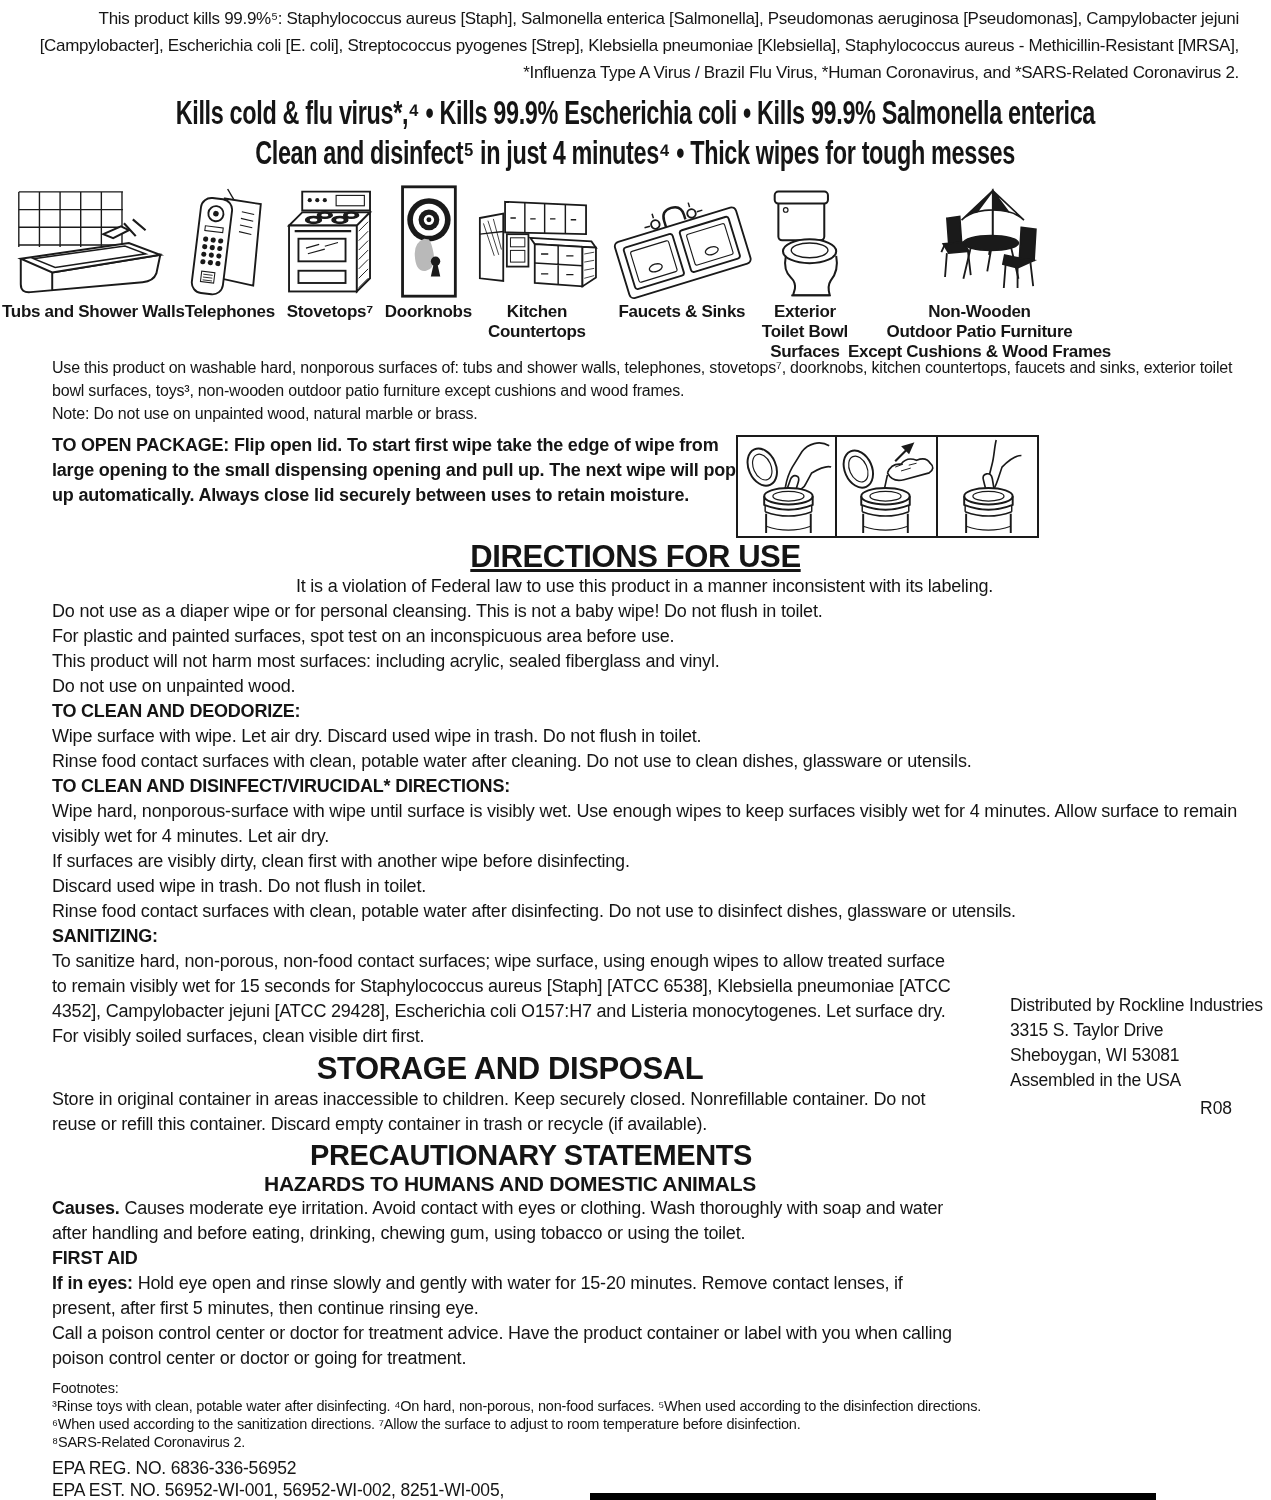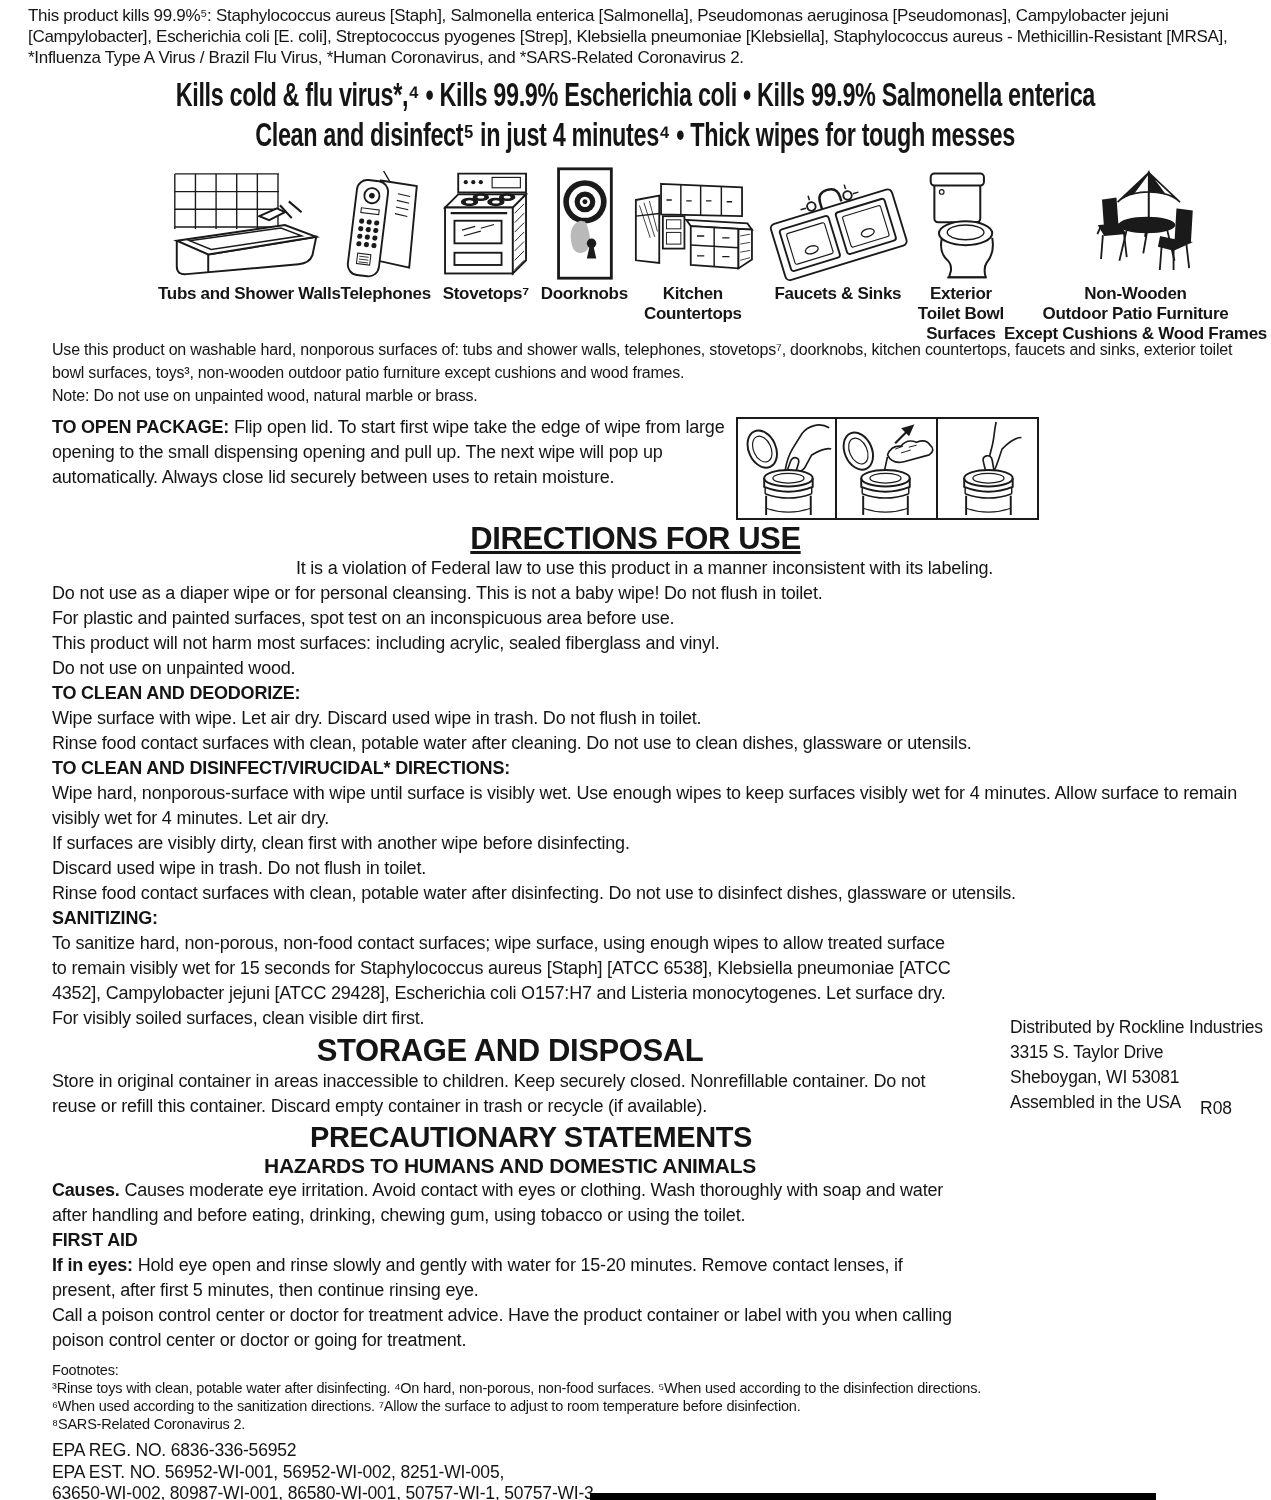--- a/index.html
+++ b/index.html
@@ -3,38 +3,38 @@
 <meta charset="utf-8">
 <style>
   * { margin:0; padding:0; box-sizing:border-box; }
   html,body { background:#ffffff; }
   .page {
     position:relative; width:1271px; height:1500px; margin:0 auto;
     background:#fff; color:#151515; overflow:hidden;
     font-family:"Liberation Sans","DejaVu Sans",sans-serif;
   }
   
-  .intro { padding:5px 32px 0 28px; font-size:17px; line-height:21px; letter-spacing:-0.3px; }
+  .intro { padding:5px 32px 0 28px; font-size:17px; line-height:27px; letter-spacing:-0.3px;text-align:right; }
   
   .headline { margin-top:7px; }
   .headline-line { display:flex; justify-content:center; }
   .headline-line > span {
     display:inline-block; white-space:nowrap; font-weight:700;
     font-size:33px; line-height:40px; letter-spacing:-0.5px;
     transform:scaleX(0.71); transform-origin:50% 50%;
   }
   
-  .icons-row { display:flex; justify-content:flex-end; align-items:flex-start; padding:10px 4px 0 20px; height:175px; }
+  .icons-row { display:flex; justify-content:flex-start; align-items:flex-start; padding:10px 4px 0 2px; height:175px; }
   .icon-cell { display:flex; flex-direction:column; align-items:center; text-align:center; }
   .icon-art { height:116px; display:flex; align-items:flex-end; justify-content:center; }
   .icon-label { font-weight:700; font-size:17px; line-height:20px; letter-spacing:-0.3px; margin-top:3px; white-space:pre-line; }
   
   .usage { margin:8px 32px 0 52px; font-size:16px; line-height:23px; letter-spacing:-0.2px; }
   
-  .open-row { display:flex; margin:8px 32px 0 52px; }
+  .open-row { display:flex; margin:8px 32px 0 52px;font-weight:bold; }
   .open-text { width:692px; font-size:18px; line-height:25px; letter-spacing:-0.2px; }
   .open-fig { display:flex; margin-left:-8px; padding-top:2px; }
   .panel { width:101px; height:103px; border:2px solid #1a1a1a; background:#fff; }
   .panel + .panel { border-left:none; }
   
   .dir-heading { text-align:center; font-weight:700; font-size:31px; line-height:35px; margin-top:1px; letter-spacing:-0.4px;text-decoration:underline; }
   .violation { text-align:center; font-size:18px; line-height:25px; letter-spacing:-0.2px;margin-left:18px; }
   .body-col { margin:0 32px 0 52px; font-size:18px; line-height:25px; letter-spacing:-0.2px; }
   .body-col p { margin:0; }
   .subhead { font-weight:700; }
@@ -42,21 +42,21 @@
   
   .left-col { width:1020px; font-size:18px; line-height:25px; letter-spacing:-0.2px; }
   .left-col .col-para { margin:0 50px 0 52px; }
   .storage-heading { text-align:center; font-weight:700; font-size:31px; line-height:37px; letter-spacing:-0.4px; margin-top:1px; }
   .prec-heading { text-align:center; font-weight:700; font-size:29px; line-height:33px; letter-spacing:-0.4px; margin-top:2px;margin-left:42px; }
   .prec-sub { text-align:center; font-weight:700; font-size:21px; line-height:24px; letter-spacing:-0.3px; }
   
   .footnotes { margin:8px 260px 0 52px; font-size:14.5px; line-height:18px; letter-spacing:-0.2px; }
   .epa { margin:7px 32px 0 52px; font-size:17.5px; line-height:21.5px; letter-spacing:-0.2px; }
   
-  .distributor { position:absolute; left:1010px; top:1015px; font-size:17.5px; line-height:25px; letter-spacing:-0.2px; }
+  .distributor { position:absolute; left:1010px; top:993px; font-size:17.5px; line-height:25px; letter-spacing:-0.2px; }
   .reg-code { position:absolute; left:1200px; top:1098px; font-size:17.5px; }
   .bottom-bar { position:absolute; left:590px; bottom:0; width:566px; height:7px; background:#000; }
   svg { display:block; }
 </style>
 </head>
 <body>
 
 <div class="page">
 
   <p class="intro">This product kills 99.9%⁵: Staphylococcus aureus [Staph], Salmonella enterica [Salmonella], Pseudomonas aeruginosa [Pseudomonas], Campylobacter jejuni [Campylobacter], Escherichia coli [E. coli], Streptococcus pyogenes [Strep], Klebsiella pneumoniae [Klebsiella], Staphylococcus aureus - Methicillin-Resistant [MRSA], *Influenza Type A Virus / Brazil Flu Virus, *Human Coronavirus, and *SARS-Related Coronavirus 2.</p>

